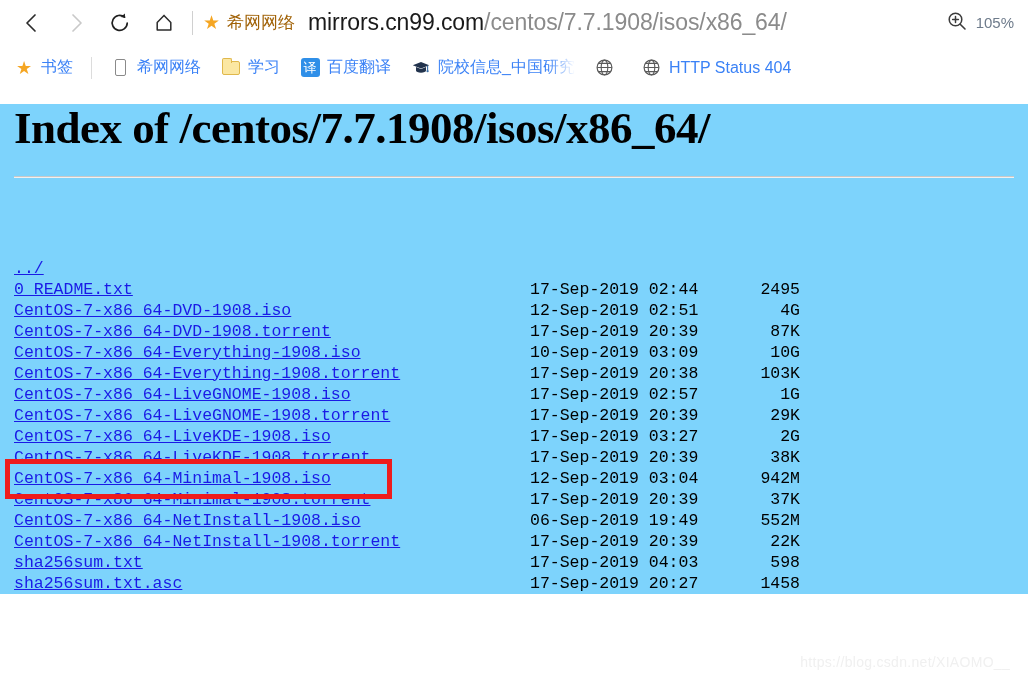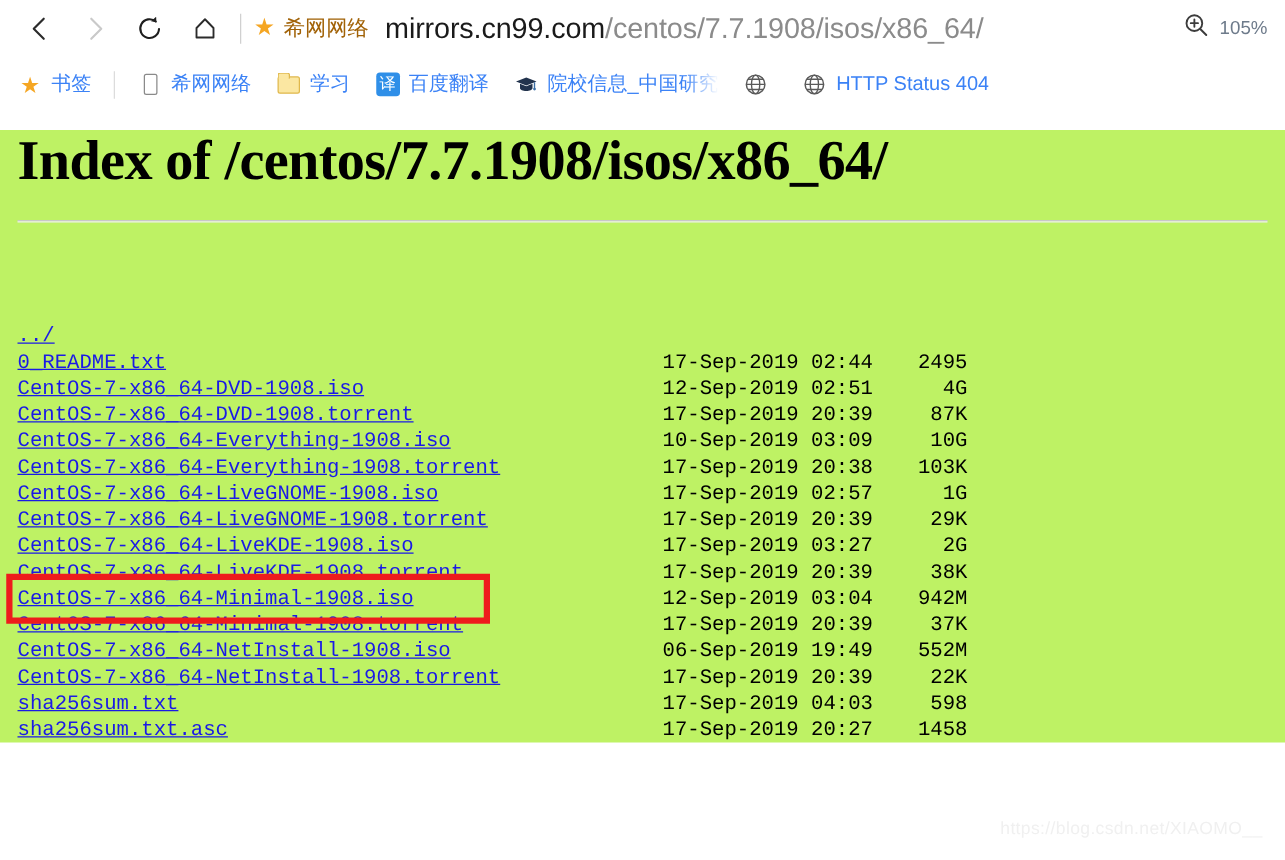--- a/index.html
+++ b/index.html
@@ -142,21 +142,21 @@
     color: #fff;
     font-size: 13px;
     line-height: 19px;
     text-align: center;
     font-family: "DejaVu Sans", sans-serif;
   }
 
   
   .page {
     padding: 0 14px;
-    background: #bef264;
+    background: #7dd3fc;
   }
   .page-title {
     font-family: "Liberation Serif", serif;
     font-weight: bold;
     font-size: 45px;
     line-height: 1.1;
     color: #000000;
     margin: 14px 0 0 0;
     letter-spacing: -0.5px;
     white-space: nowrap;
@@ -192,21 +192,21 @@
   }
   .fdate {
     position: absolute;
     left: 516px;
     top: 0;
     color: #000000;
     text-align: center;
   }
   .fsize {
     position: absolute;
-    left: 674px;
+    left: 700px;
     width: 86px;
     top: 0;
     text-align: right;
     color: #000000;
   }
 
   
   .highlight-box {
     position: absolute;
     border: 5px solid #ee1c1c;

